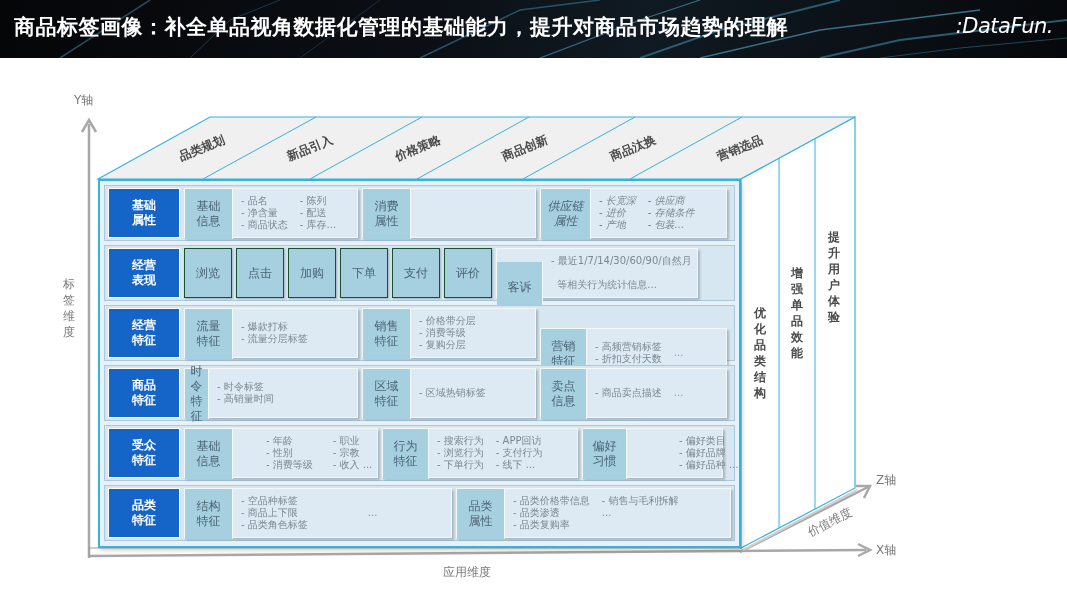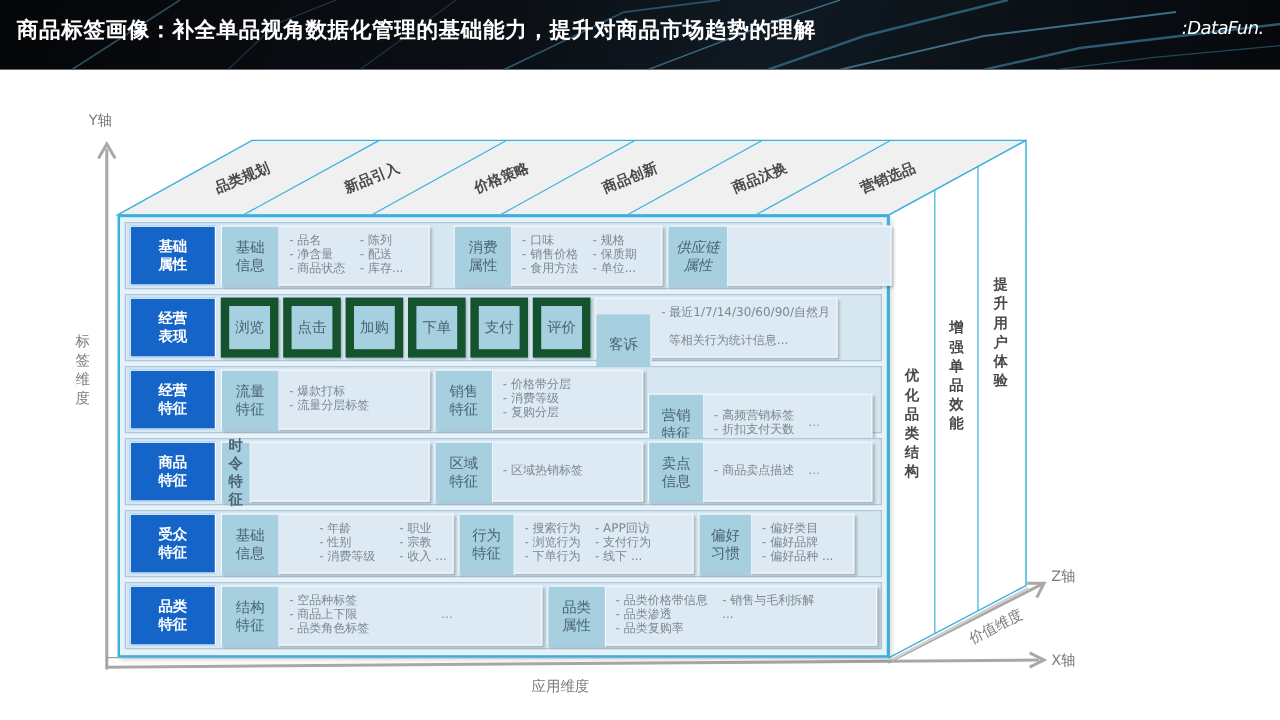--- a/index.html
+++ b/index.html
@@ -8,26 +8,26 @@
 
   
   .banner {
     position: absolute; left: 0; top: 0; width: 1067px; height: 58px;
     background: linear-gradient(100deg, #050608 0%, #0b0f15 40%, #101a22 60%, #06080b 100%);
     overflow: hidden;
   }
   .banner svg.streaks { position: absolute; left: 0; top: 0; }
   .banner .title {
     position: absolute; left: 14px; top: 13px;
-    color: #ffffff; font-size: 18px; font-weight: bold; letter-spacing: 0.5px;
+    color: #ffffff; font-size: 21px; font-weight: bold; letter-spacing: 0.5px;
     white-space: nowrap;
   }
   .banner .logo {
     position: absolute; right: 14px; top: 14px;
-    color: #ffffff; font-size: 15px; font-style: italic; letter-spacing: -0.5px;
+    color: #ffffff; font-size: 21px; font-style: italic; letter-spacing: -0.5px;
     font-family: "DejaVu Sans", sans-serif;
   }
 
   
   .axis-label { position: absolute; color: #7a7a7a; font-size: 12px; white-space: nowrap; }
   .axis-vert { position: absolute; color: #7a7a7a; font-size: 12px; width: 14px; line-height: 16px; text-align: center; }
 
   
   .top-face-svg { position: absolute; left: 0; top: 0; pointer-events: none; }
   .top-label {
@@ -47,21 +47,21 @@
     display: flex; align-items: center; padding: 2px 3px; gap: 4px;
   }
   .row-head {
     width: 72px; height: 50px; background: #1565c8; color: #ffffff;
     font-size: 12px; font-weight: bold; display: flex; align-items: center; justify-content: center;
     text-align: center; line-height: 15px; flex: none; border: 1px solid #ffffff;
   }
   .cat {
     height: 50px; background: #a6cfe0; color: #4a6473; font-size: 12px;
     display: flex; align-items: center; justify-content: center; text-align: center;
-    line-height: 15px; flex: none; border: 7px solid #14532d;
+    line-height: 15px; flex: none; border: 1px solid #14532d;
     box-shadow: 1px 1px 2px rgba(0,0,0,0.25);
   }
   .group {
     height: 50px; display: flex; flex: none; background: #dde9f3;
     border: 1px solid #f3f8fb; box-shadow: 2px 2px 2px rgba(0,0,0,0.22);
   }
   .group .cat { box-shadow: none; border: none; border-right: 1px solid #f3f8fb; }
   .details {
     flex: 1; display: flex; align-items: center; padding: 0 8px; color: #7c8891;
     font-size: 10px; line-height: 12px; gap: 12px; position: relative;
@@ -173,47 +173,47 @@
             <span class="detail-line">- 净含量</span>
             <span class="detail-line">- 商品状态</span>
           </div>
         <div class="col">
             <span class="detail-line">- 陈列</span>
             <span class="detail-line">- 配送</span>
             <span class="detail-line">- 库存...</span>
           </div>
       </div>
     </div>
-    <div class="group" style="width:174px;margin-left:16px;">
+    <div class="group" style="width:174px;">
       <div class="cat" style="width:48px;">
           <div>
             <div>消费</div>
             <div>属性</div>
           </div>
         </div>
-      <div class="details">
-        <div class="col">
-            <span class="detail-line">- 口味</span>
-            <span class="detail-line">- 销售价格</span>
-            <span class="detail-line">- 食用方法</span>
-          </div>
-        <div class="col">
-            <span class="detail-line">- 规格</span>
-            <span class="detail-line">- 保质期</span>
-            <span class="detail-line">- 单位...</span>
-          </div>
-      </div>
     </div>
     <div class="group" style="width:187px;font-style:italic;">
       <div class="cat" style="width:50px;">
           <div>
             <div>供应链</div>
             <div>属性</div>
           </div>
         </div>
+      <div class="details">
+        <div class="col">
+            <span class="detail-line">- 长宽深</span>
+            <span class="detail-line">- 进价</span>
+            <span class="detail-line">- 产地</span>
+          </div>
+        <div class="col">
+            <span class="detail-line">- 供应商</span>
+            <span class="detail-line">- 存储条件</span>
+            <span class="detail-line">- 包装...</span>
+          </div>
+      </div>
     </div>
   </div>
 
   <div class="row" style="top:64px;">
     <div class="row-head">
       <div>
           <div>经营</div>
           <div>表现</div>
         </div>
     </div>
@@ -288,26 +288,32 @@
   </div>
 
   <div class="row" style="top:184px;">
     <div class="row-head">
       <div>
           <div>商品</div>
           <div>特征</div>
         </div>
     </div>
     <div class="group" style="width:174px;">
-      <div class="cat" style="width:24px;font-weight:bold;">
+      <div class="cat" style="width:24px;">
           <div>
             <div>时令</div>
             <div>特征</div>
           </div>
         </div>
+      <div class="details">
+        <div class="col">
+            <span class="detail-line">- 时令标签</span>
+            <span class="detail-line">- 高销量时间</span>
+          </div>
+      </div>
     </div>
     <div class="group" style="width:174px;">
       <div class="cat" style="width:48px;">
           <div>
             <div>区域</div>
             <div>特征</div>
           </div>
         </div>
       <div class="details">
         <div class="col">
@@ -371,21 +377,21 @@
             <span class="detail-line">- 浏览行为</span>
             <span class="detail-line">- 下单行为</span>
           </div>
         <div class="col">
             <span class="detail-line">- APP回访</span>
             <span class="detail-line">- 支付行为</span>
             <span class="detail-line">- 线下 ...</span>
           </div>
       </div>
     </div>
-    <div class="group" style="width:130px;">
+    <div class="group" style="width:141px;gap:44px;">
       <div class="cat" style="width:44px;">
           <div>
             <div>偏好</div>
             <div>习惯</div>
           </div>
         </div>
       <div class="details">
         <div class="col">
             <span class="detail-line">- 偏好类目</span>
             <span class="detail-line">- 偏好品牌</span>

